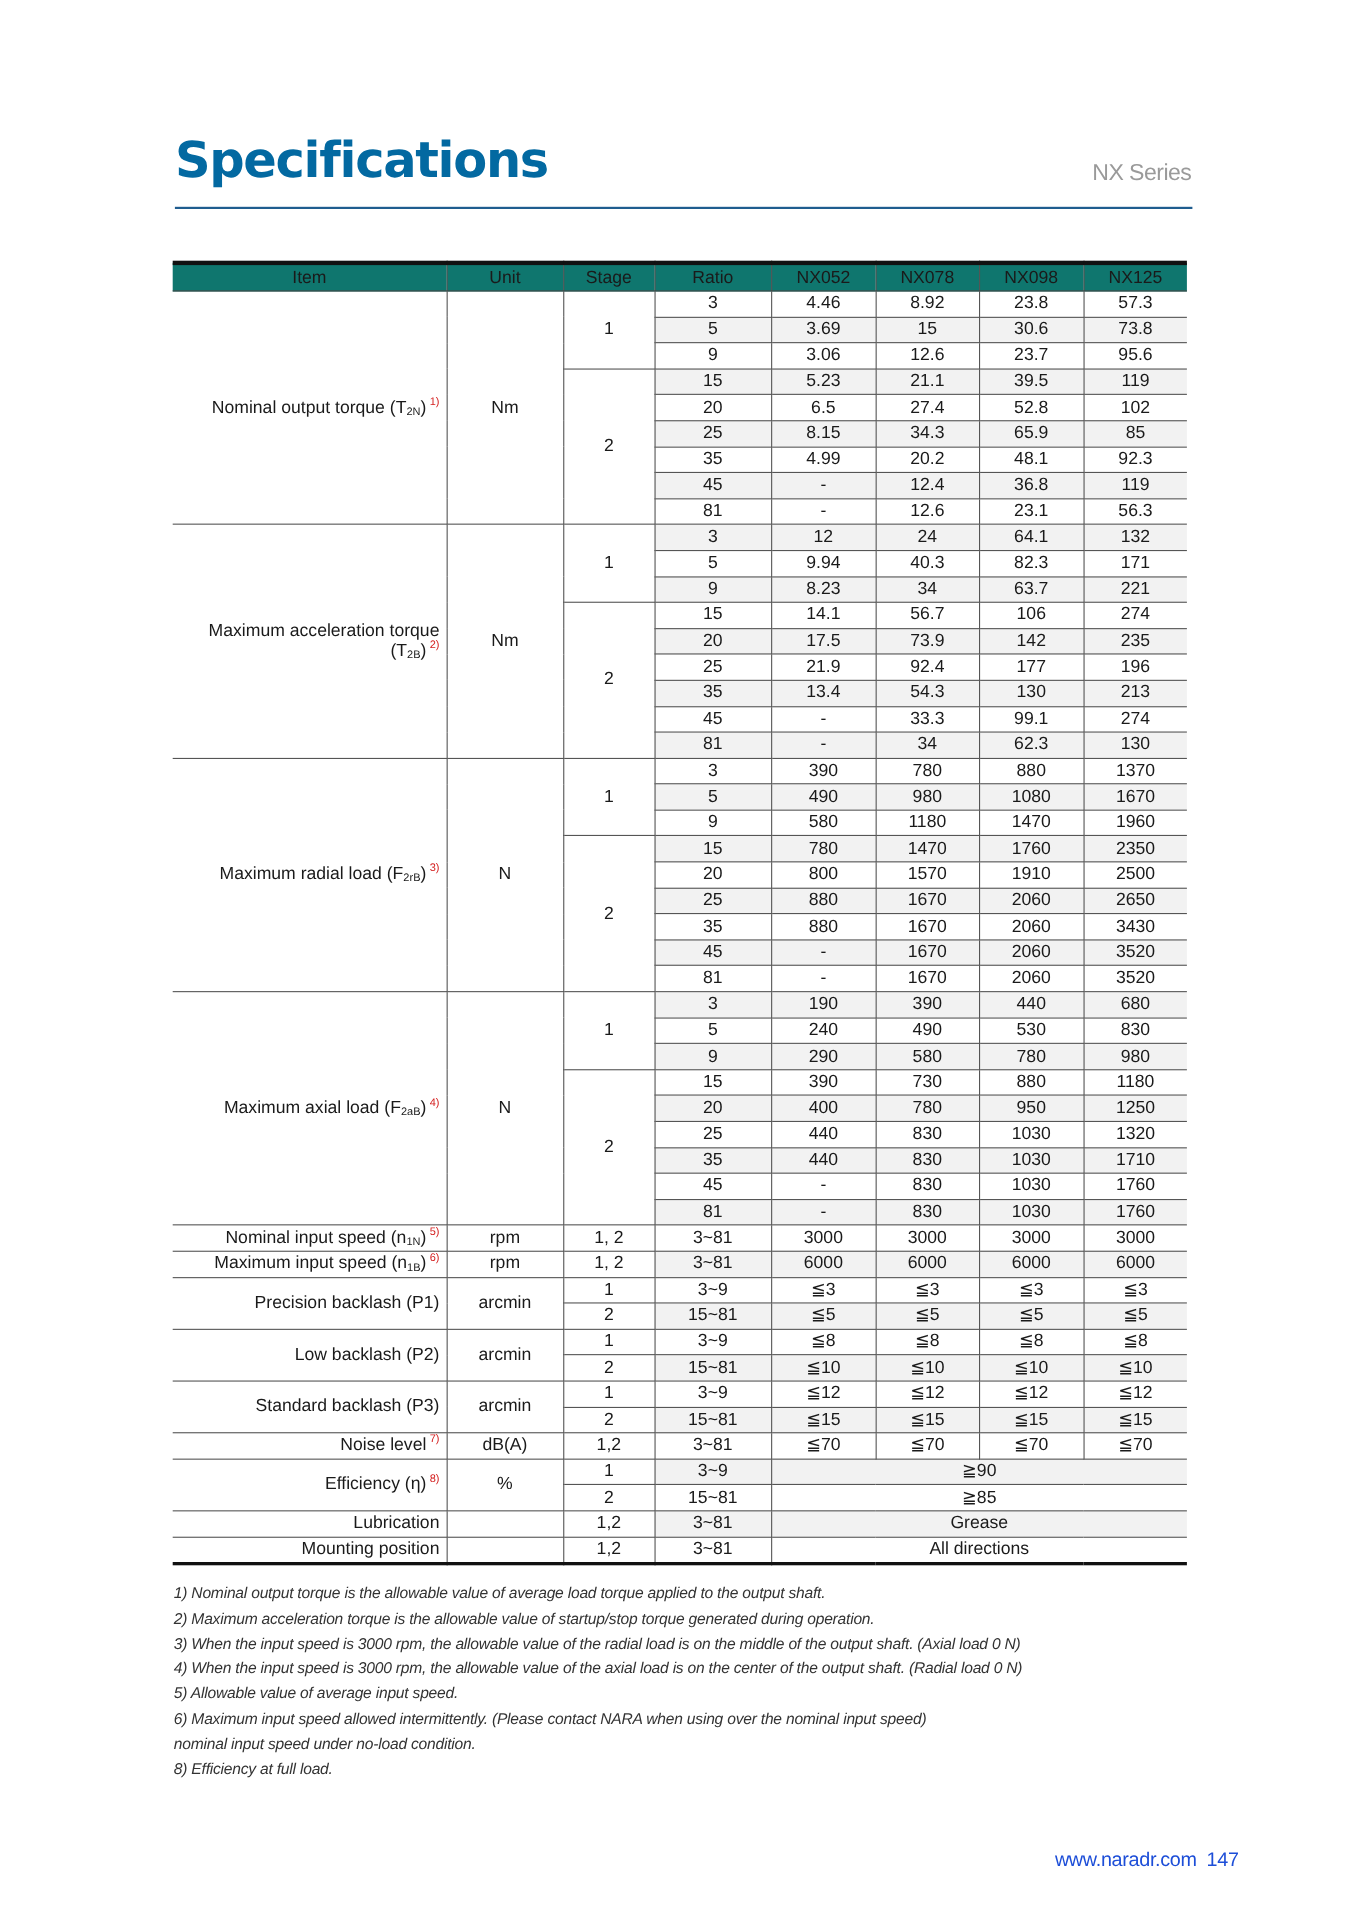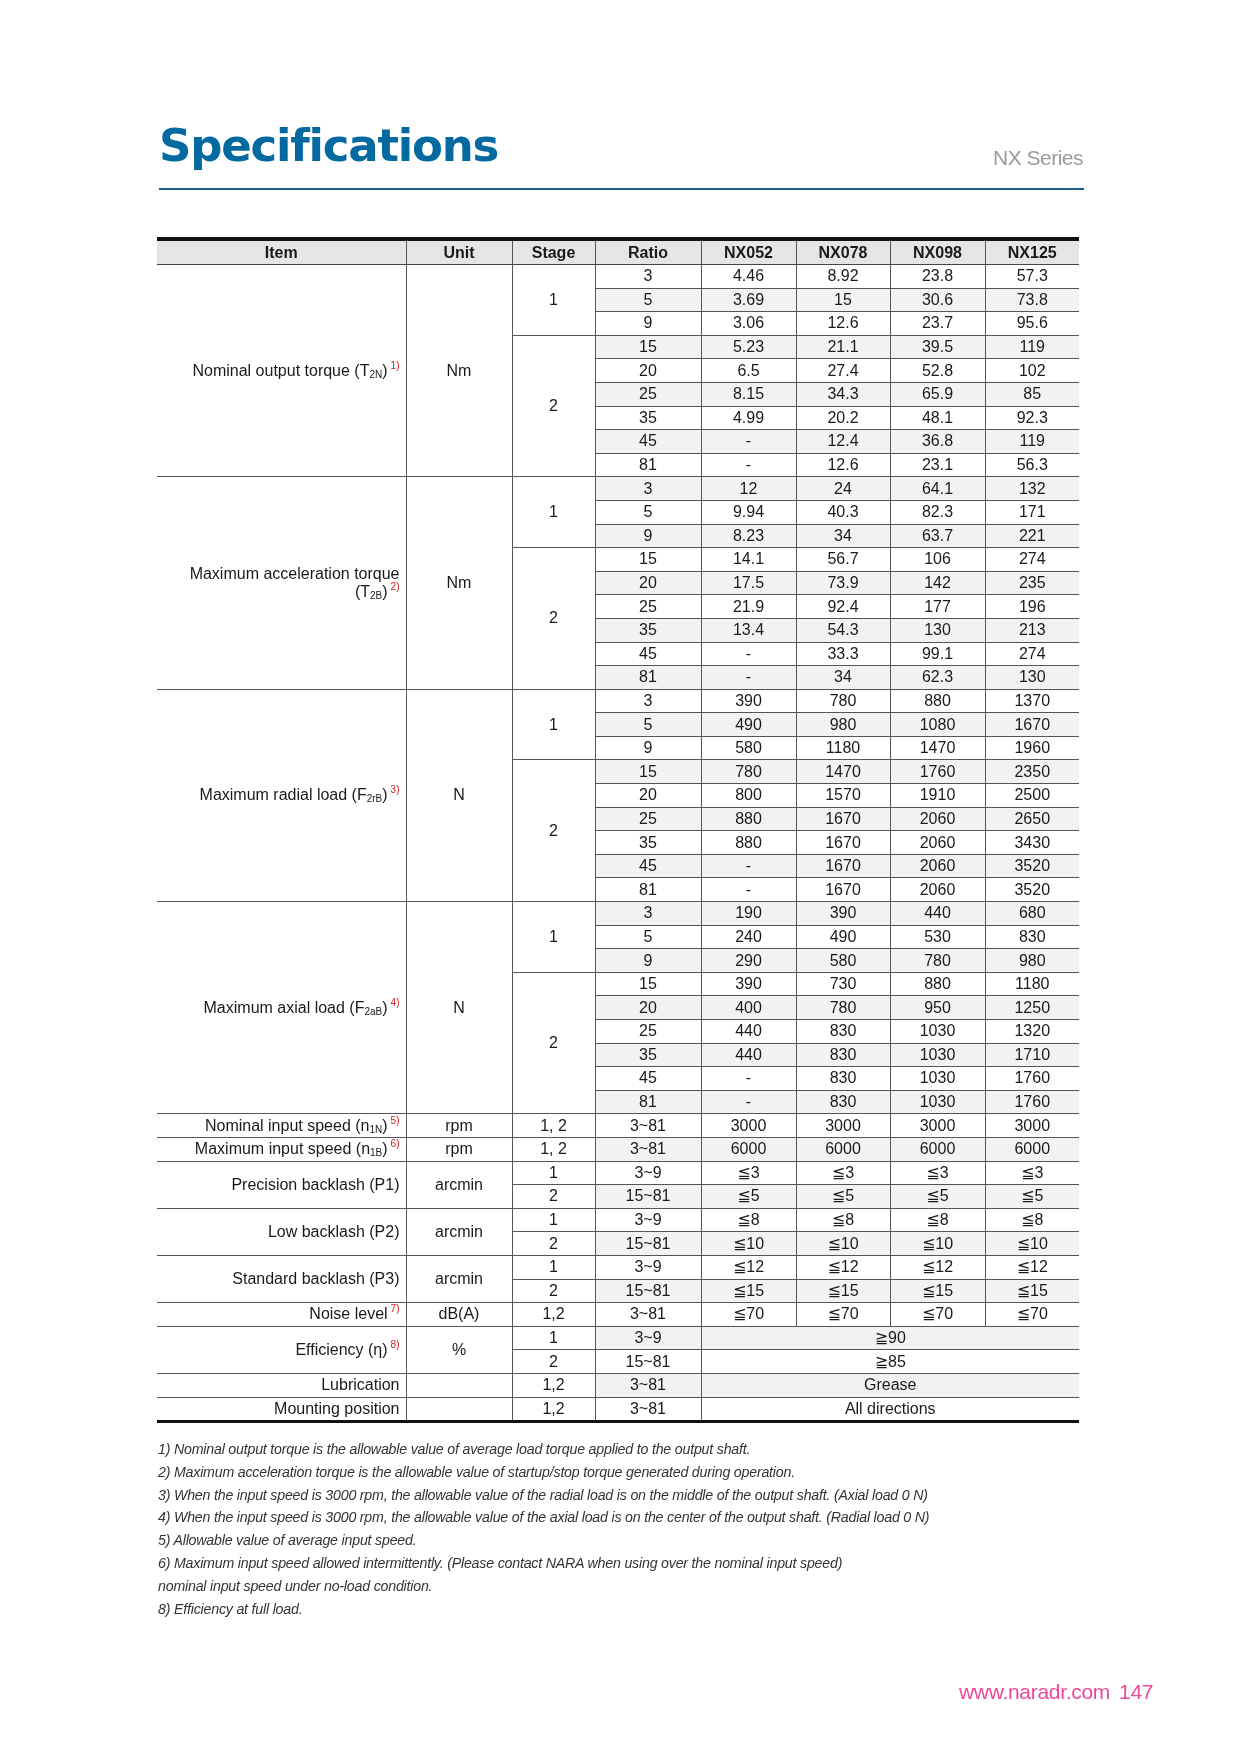--- a/index.html
+++ b/index.html
@@ -8,31 +8,31 @@
   .title { position: absolute; left: 159px; top: 116px; font-family: "DejaVu Sans", sans-serif;
            font-weight: bold; font-size: 45px; color: #0369a1; letter-spacing: -1.2px; margin: 0; line-height: 60px; text-align: right; }
   .series { position: absolute; right: 157px; top: 146px; font-size: 21px; color: #9a9a9a;
             font-family: Liberation Sans, sans-serif; letter-spacing: -0.5px; }
   .rule { position: absolute; left: 159px; top: 188px; width: 925px; height: 2px; background: #1f5d8f; }
 
   table.spec { position: absolute; left: 157px; top: 237px; width: 922px; border-collapse: collapse;
                table-layout: fixed; font-size: 16px; border-top: 4px solid #111; border-bottom: 3px solid #111; }
   table.spec th, table.spec td { height: 22.6px; padding: 0; text-align: center; vertical-align: middle;
                border-right: 1px solid #555; border-bottom: 1px solid #555; line-height: 20px; white-space: nowrap; }
-  table.spec th { background: #e5e5e5; font-weight: bold; height: 23px; border-bottom: 1px solid #444; }
+  table.spec th { background: #0f766e; font-weight: normal; height: 23px; border-bottom: 1px solid #444; }
   table.spec tr > *:last-child { border-right: none; }
   table.spec td.item { text-align: right; white-space: normal; padding-right: 6px; line-height: 18px; }
   table.spec td.shade { background: #f2f2f2; }
   sub { font-size: 10px; vertical-align: -2px; line-height: 0; }
   sup.fn { font-size: 10px; color: #d42020; vertical-align: 7px; line-height: 0; margin-left: 3px; }
 
   .notes { position: absolute; left: 158px; top: 1438px; width: 950px; font-size: 14.2px; color: #333;
            line-height: 22.8px; letter-spacing: -0.2px; }
   .notes p { margin: 0; font-style: italic; }
-  .footer { position: absolute; left: 959px; top: 1680px; font-size: 21px; color: #ec4899; letter-spacing: -0.3px; }
+  .footer { position: absolute; left: 959px; top: 1680px; font-size: 18px; color: #1d4ed8; letter-spacing: -0.3px; }
   .footer span { display: inline-block; }
   .footer .page { margin-left: 9px; }
 </style>
 </head>
 <body>
 
 <h1 class="title">Specifications</h1>
 <div class="series">NX Series</div>
 <div class="rule"></div>
 

